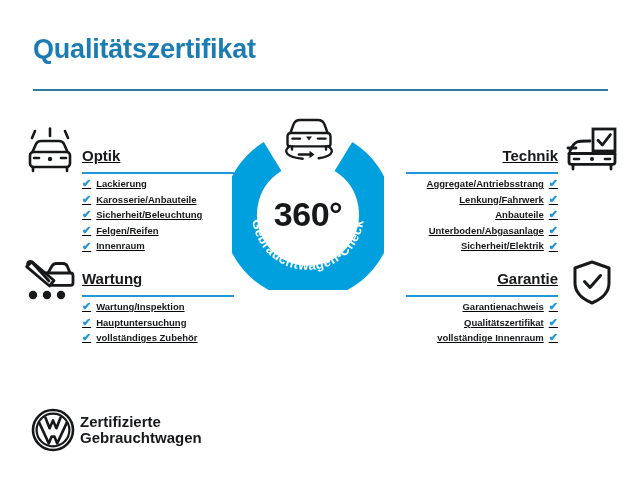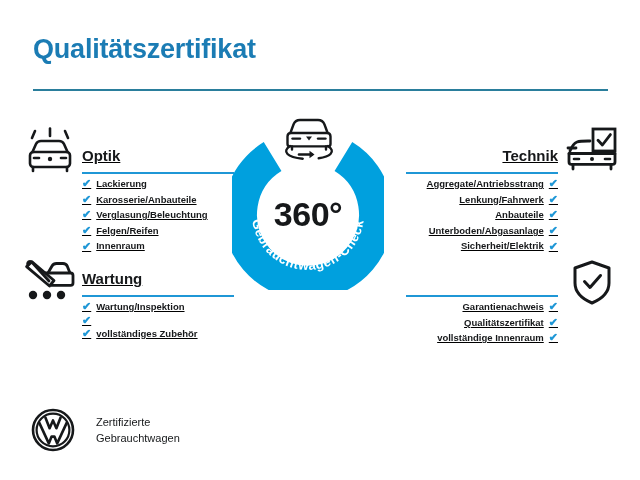--- a/index.html
+++ b/index.html
@@ -134,23 +134,23 @@
   
   .vw-block {
     position: absolute;
     left: 31px;
     top: 408px;
     display: flex;
     align-items: center;
   }
   .vw-logo { width: 44px; height: 44px; display: block; }
   .vw-text {
-    margin-left: 21px;
-    font-size: 11px;
-    font-weight: normal;
+    margin-left: 5px;
+    font-size: 15px;
+    font-weight: bold;
     color: #16181a;
     line-height: 16px;
     white-space: nowrap;
   }
 </style>
 </head>
 <body>
 
 <div class="page">
 
@@ -166,21 +166,21 @@
       <li>
           <span class="chk">✔</span>
           <span>Lackierung</span>
         </li>
       <li>
           <span class="chk">✔</span>
           <span>Karosserie/Anbauteile</span>
         </li>
       <li>
           <span class="chk">✔</span>
-          <span>Verglasung/Beleuchtung</span>
+          <span>Sicherheit/Beleuchtung</span>
         </li>
       <li>
           <span class="chk">✔</span>
           <span>Felgen/Reifen</span>
         </li>
       <li>
           <span class="chk">✔</span>
           <span>Innenraum</span>
         </li>
     </ul>
@@ -208,20 +208,21 @@
       <div class="sec-title">Wartung</div>
       <div class="sec-rule"></div>
     </div>
     <ul class="sec-list">
       <li>
           <span class="chk">✔</span>
           <span>Wartung/Inspektion</span>
         </li>
       <li>
           <span class="chk">✔</span>
+          <span>Hauptuntersuchung</span>
         </li>
       <li>
           <span class="chk">✔</span>
           <span>vollständiges Zubehör</span>
         </li>
     </ul>
   </div>
 
   <span class="icon-box" style="left:23px; top:257px;">
     <svg width="52" height="48" viewBox="0 0 52 48" fill="none" xmlns="http://www.w3.org/2000/svg">
@@ -275,20 +276,21 @@
       <line x1="7" y1="37.4" x2="7" y2="42" stroke="#16181a" stroke-width="2.8" stroke-linecap="round"></line>
       <line x1="45" y1="37.4" x2="45" y2="42" stroke="#16181a" stroke-width="2.8" stroke-linecap="round"></line>
       <circle cx="26" cy="32" r="2" fill="#16181a"></circle>
       <line x1="8" y1="32" x2="13" y2="32" stroke="#16181a" stroke-width="2.6" stroke-linecap="round"></line>
       <line x1="39" y1="32" x2="44" y2="32" stroke="#16181a" stroke-width="2.6" stroke-linecap="round"></line>
     </svg>
   </span>
 
   <div class="section sec-right" style="left:406px; top:269px; width:152px;">
     <div class="sec-head">
+      <div class="sec-title">Garantie</div>
       <div class="sec-rule"></div>
     </div>
     <ul class="sec-list">
       <li>
           <span>Garantienachweis</span>
           <span class="chk">✔</span>
         </li>
       <li>
           <span>Qualitätszertifikat</span>
           <span class="chk">✔</span>

